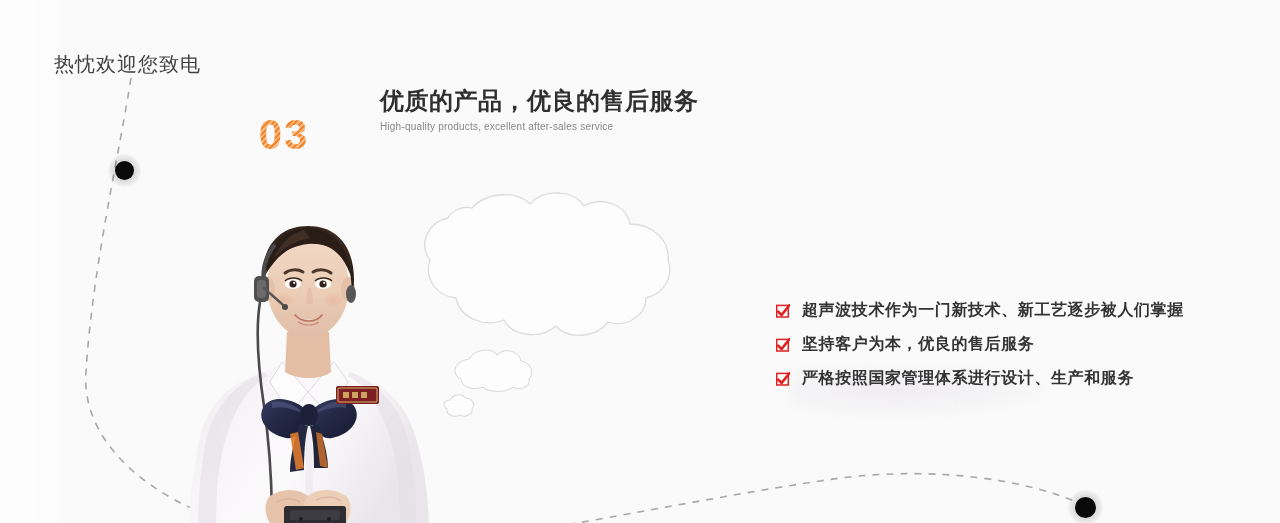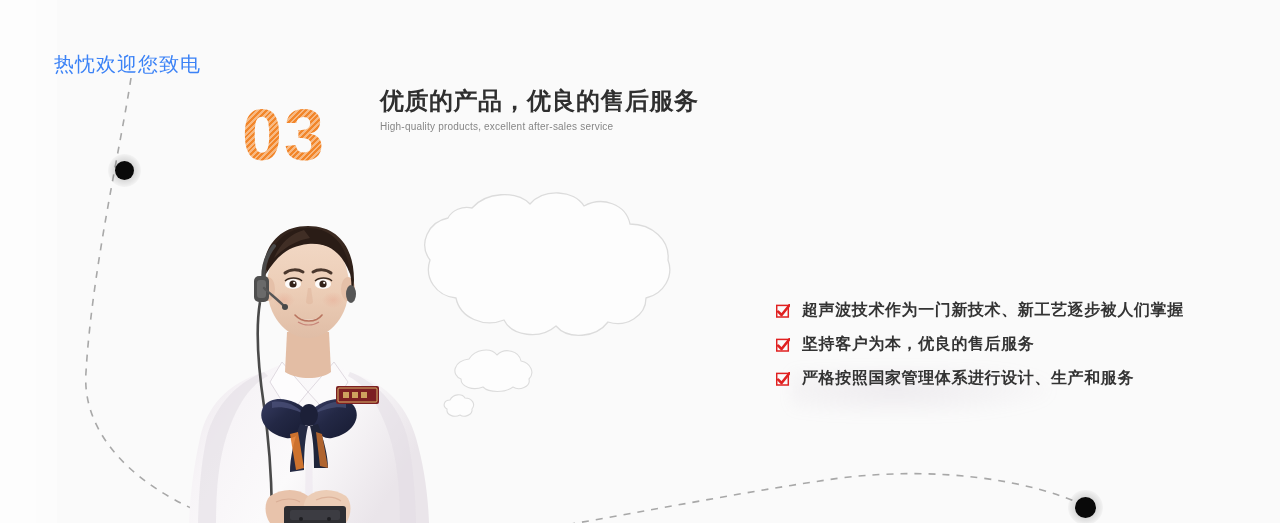--- a/index.html
+++ b/index.html
@@ -43,21 +43,21 @@
   .heading { position:absolute; left:248px; top:86px; display:flex; align-items:flex-start; }
 
   .num-badge {
     position:relative;
     width:72px; height:58px;
     display:flex; align-items:center; justify-content:center;
     margin-right:20px;
   }
   .num-badge .glyph {
     font-family:"Liberation Sans", sans-serif;
-    font-size:72px;
+    font-size:42px;
     font-weight:bold;
     letter-spacing:2px;
     line-height:1;
     color:transparent;
     -webkit-background-clip:text;
     background-clip:text;
     background-color:#f2862a;
     background-image:repeating-linear-gradient(
         -45deg,
         rgba(255,255,255,0.00) 0px,
@@ -87,21 +87,21 @@
   
   .agent { position:absolute; left:186px; top:176px; width:246px; height:347px; }
 
   
   .bubble { position:absolute; left:398px; top:186px; width:282px; height:158px; }
   .bubble-text {
     position:absolute; left:54px; top:44px;
     width:200px;
     font-size:20px;
     line-height:40px;
-    color:#3b82f6;
+    color:#404040;
     letter-spacing:1px;
   }
   .bubble-text div { white-space:nowrap; }
 
   .mini-cloud-1 { position:absolute; left:447px; top:345px; width:90px; height:48px; }
   .mini-cloud-2 { position:absolute; left:441px; top:392px; width:37px; height:27px; }
 
   
   .soft-blotch {
     position:absolute; left:790px; top:368px; width:260px; height:48px;

